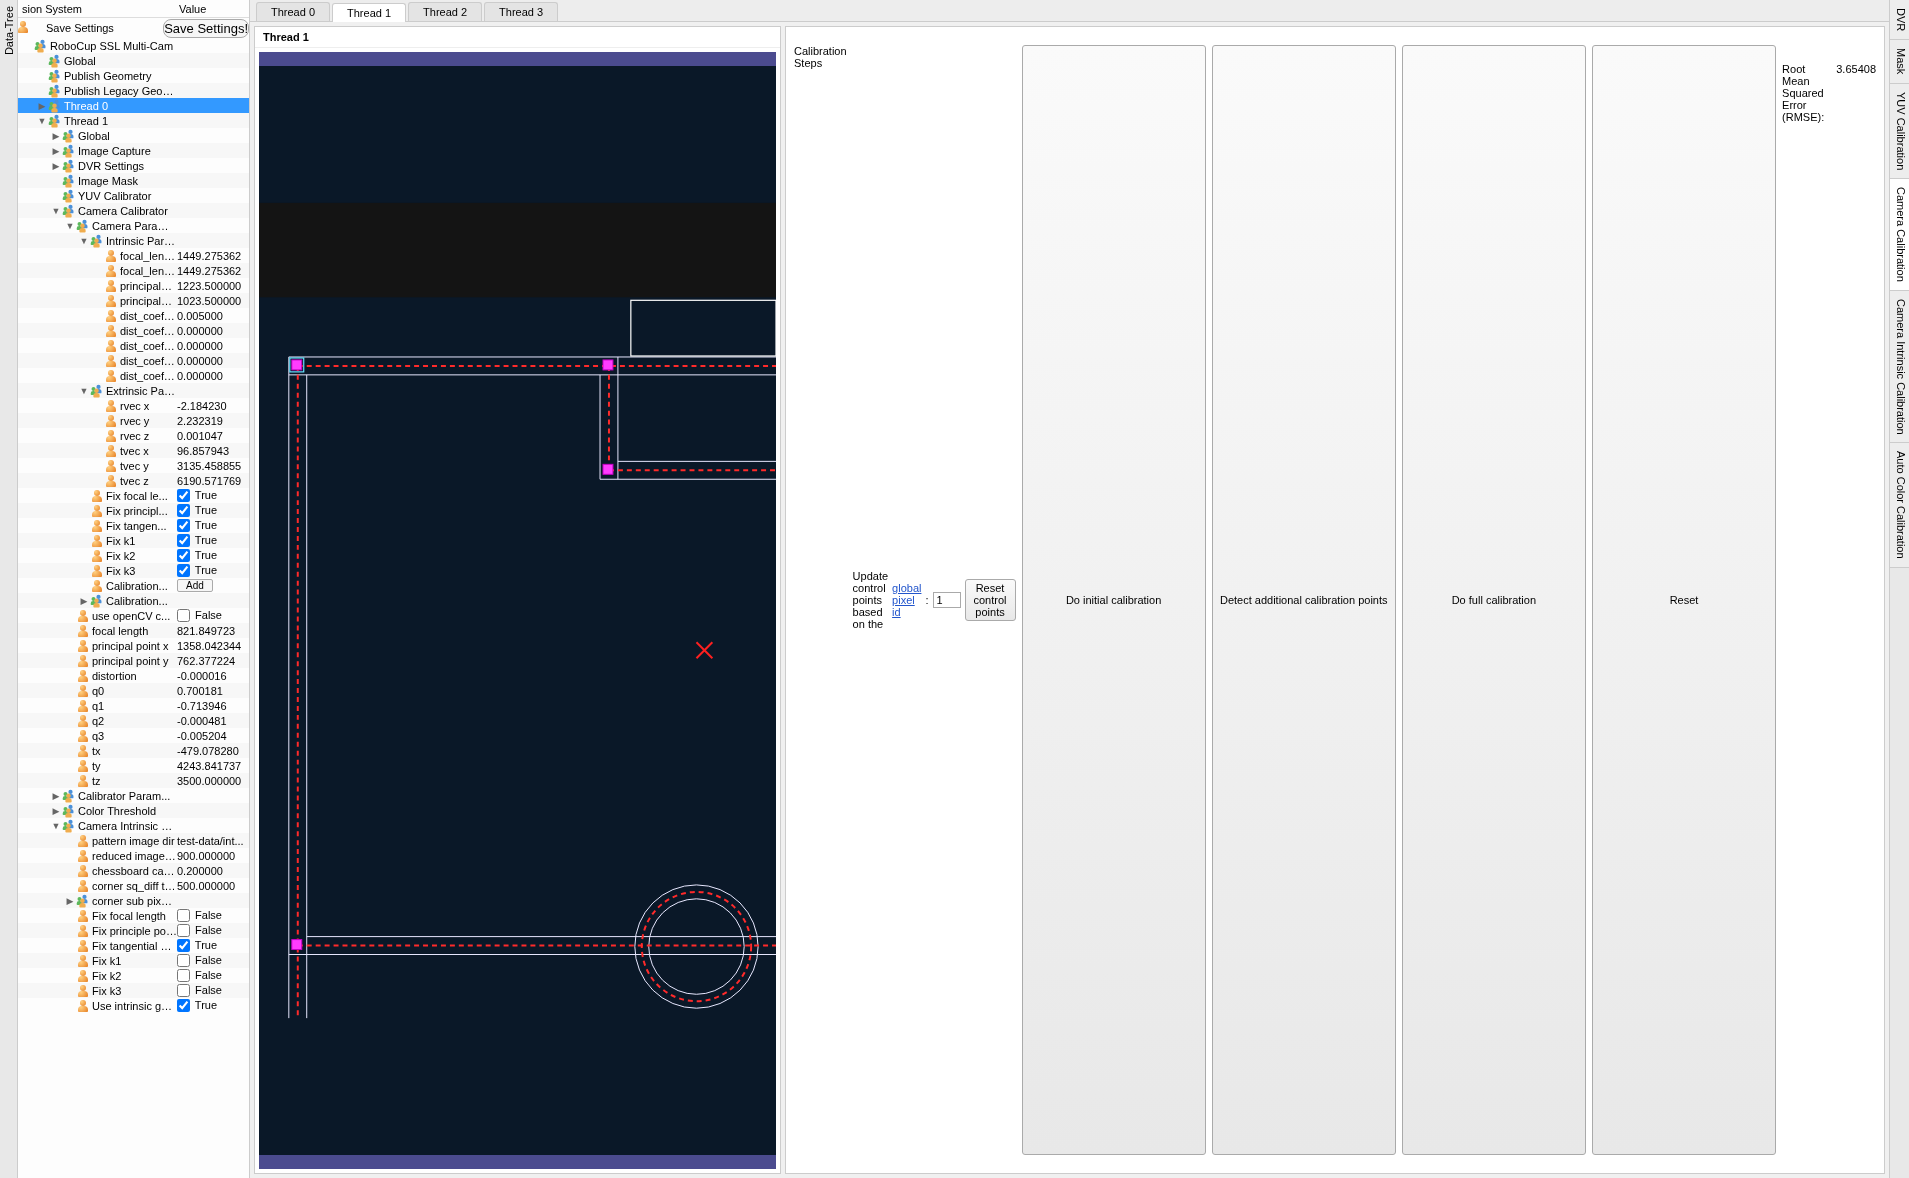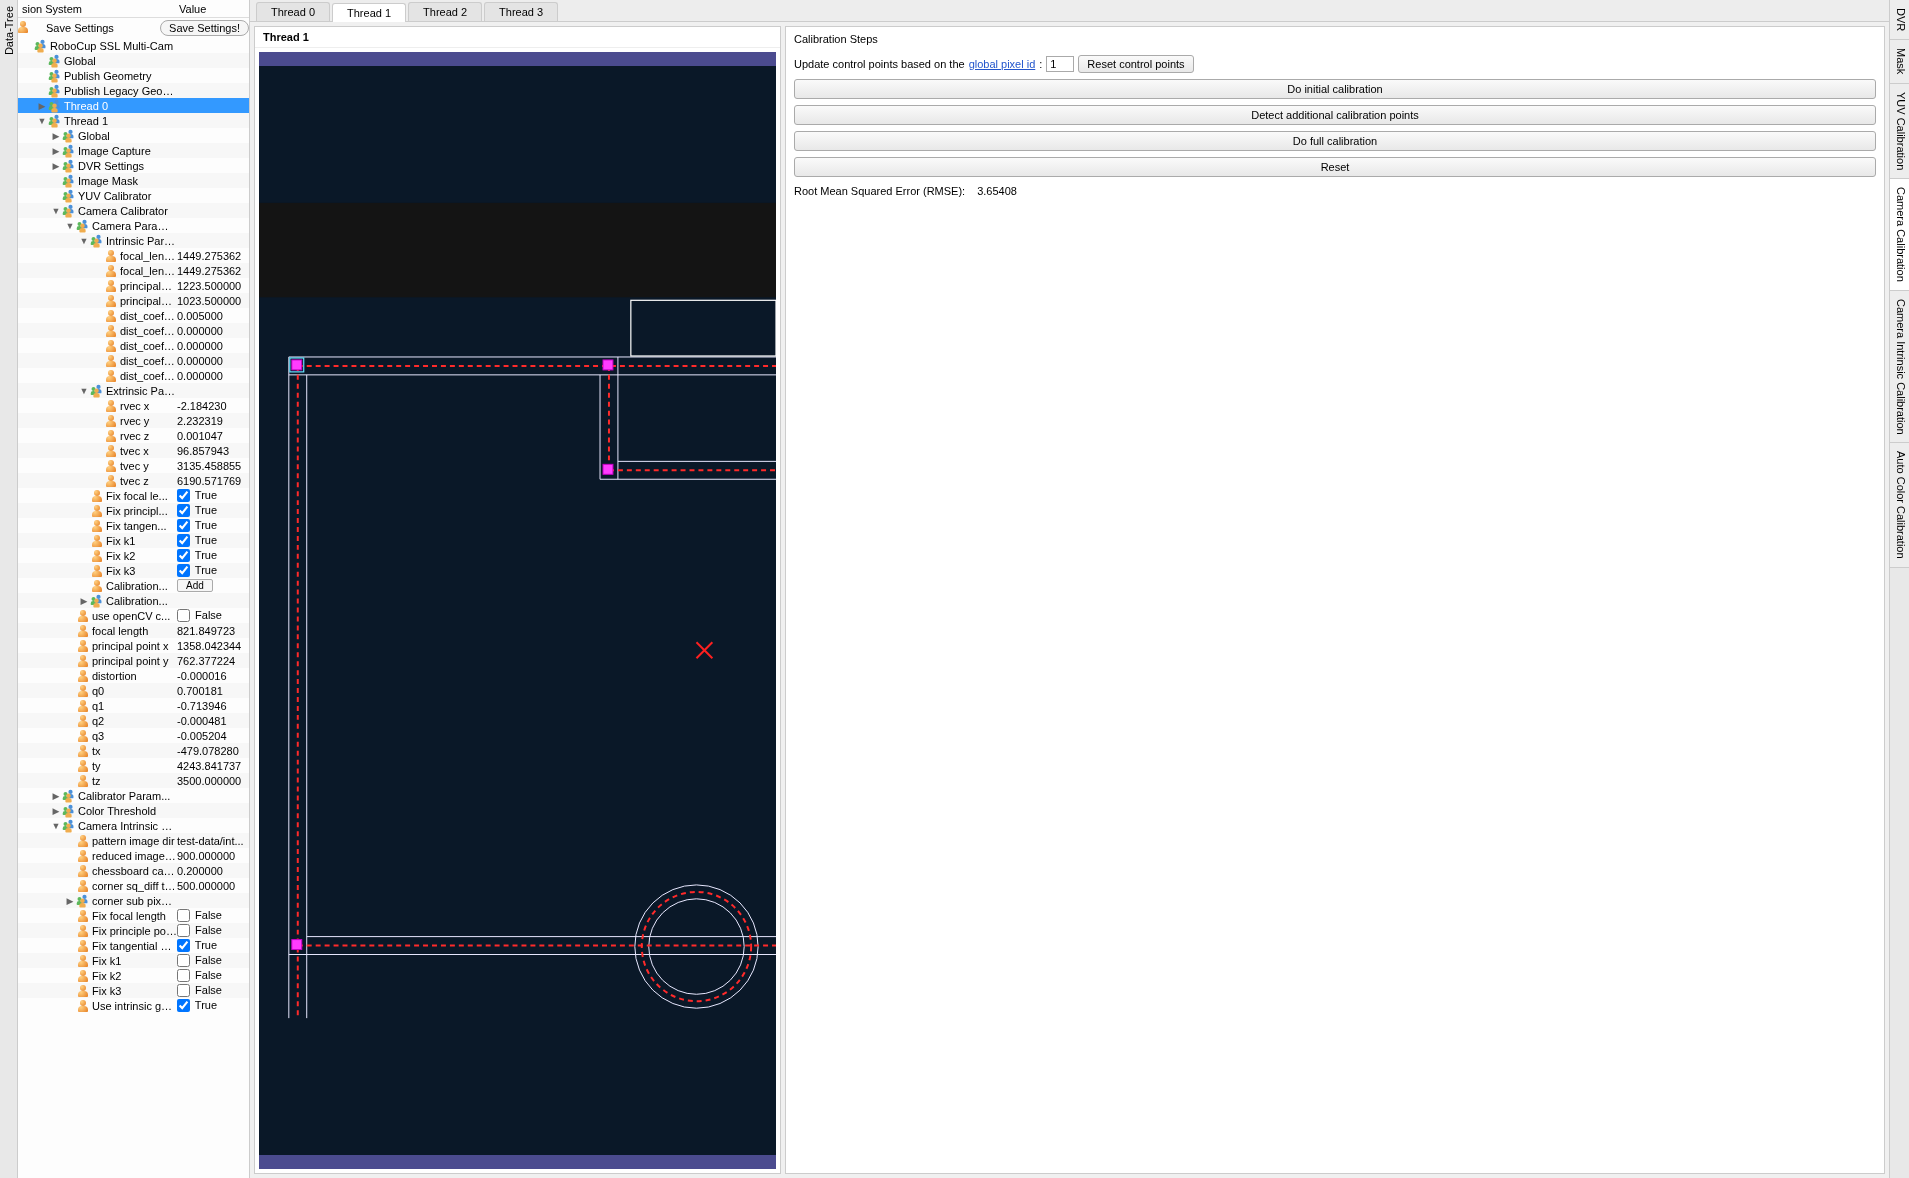--- a/index.html
+++ b/index.html
@@ -11,21 +11,21 @@
 .left-tab span { writing-mode: vertical-rl; transform: rotate(180deg); font-size: 11px; }
 
 
 .left-panel { width: 232px; background: #fdfdfd; border-right: 1px solid #ccc; display: flex; flex-direction: column; overflow: hidden; }
 .tree-header { display: flex; align-items: center; border-bottom: 1px solid #ddd; font-size: 11px; height: 18px; }
 .tree-header .col1 { flex: 1; padding-left: 4px; }
 .tree-header .col2 { width: 72px; padding-left: 2px; }
 .tree-scroll { flex: 1; overflow-y: auto; }
 .save-row { display: flex; align-items: center; height: 20px; }
 .save-row .label { flex: 1; padding-left: 18px; }
-.save-row button { font-size: 11px; padding: 1px 8px; border: 1px solid #aaa; background: #f6f6f6; border-radius: 8px; }
+.save-row button { font-size: 13px; padding: 1px 0; border: 1px solid #aaa; background: #f6f6f6; border-radius: 8px; }
 .tree-row { display: flex; align-items: center; height: 15px; white-space: nowrap; }
 .tree-row.selected { background: #3399ff; color: white; }
 .tree-row:not(.selected):nth-child(odd) { background: #f7f7f7; }
 .tree-row .indent { display: inline-block; }
 .tree-row .toggle { width: 12px; display: inline-block; text-align: center; font-size: 9px; cursor: pointer; color: #666; }
 .tree-row .icon { width: 14px; height: 14px; display: inline-flex; align-items: center; justify-content: center; margin-right: 2px; }
 .tree-row .name { flex: 1; overflow: hidden; text-overflow: ellipsis; }
 .tree-row .value { width: 72px; overflow: hidden; text-overflow: ellipsis; font-size: 11px; }
 .tree-row .value input[type=checkbox] { vertical-align: middle; margin-right: 2px; }
 .tree-row .value button { font-size: 10px; padding: 0 8px; border: 1px solid #aaa; background: #f6f6f6; border-radius: 2px; }
@@ -52,28 +52,28 @@
 .tab.active { background: #fff; position: relative; top: 1px; }
 .thread-body { flex: 1; display: flex; padding: 4px; gap: 4px; overflow: hidden; }
 
 
 .cam-panel { width: 527px; background: #fff; border: 1px solid #ccc; display: flex; flex-direction: column; }
 .cam-title { padding: 4px 8px; font-size: 11px; font-weight: bold; border-bottom: 1px solid #eee; }
 .cam-view { flex: 1; background: #0a1828; position: relative; margin: 4px; border-top: 14px solid #4b4b8f; border-bottom: 14px solid #4b4b8f; overflow: hidden; }
 .cam-view svg { width: 100%; height: 100%; }
 
 
-.calib-panel { flex: 1; background: #fff; border: 1px solid #ccc; display: flex; flex-direction: column; padding: 6px 8px; gap: 6px; }
+.calib-panel { flex: 1; background: #fff; border: 1px solid #ccc; display: flex; flex-direction: row; padding: 18px 8px; gap: 6px; }
 .calib-title { font-size: 11px; font-weight: normal; padding-bottom: 4px; }
 .calib-row { display: flex; align-items: center; gap: 4px; font-size: 11px; }
 .calib-row a { color: #2255cc; text-decoration: underline; }
 .calib-row input[type=text] { width: 28px; border: 1px solid #aaa; padding: 1px 3px; font-size: 11px; }
 .calib-row button, .calib-btn { border: 1px solid #aaa; background: linear-gradient(#fafafa,#e8e8e8); padding: 2px 8px; border-radius: 3px; font-size: 11px; cursor: pointer; }
 .calib-btn { width: 100%; text-align: center; padding: 3px; }
-.rmse-row { display: flex; gap: 12px; font-size: 11px; margin-top: 2px; }
+.rmse-row { display: flex; gap: 12px; font-size: 11px; margin-top: 18px; }
 
 
 .right-tabs { width: 20px; background: #e8e8e8; border-left: 1px solid #ccc; display: flex; flex-direction: column; }
 .right-tabs .rtab { writing-mode: vertical-rl; padding: 8px 2px; border-bottom: 1px solid #ccc; font-size: 11px; text-align: center; cursor: pointer; background: #ededed; }
 .right-tabs .rtab.active { background: #fff; }
 
 ::-webkit-scrollbar { width: 10px; }
 ::-webkit-scrollbar-thumb { background: #c0c0c0; border-radius: 5px; }
 </style>
 </head>

